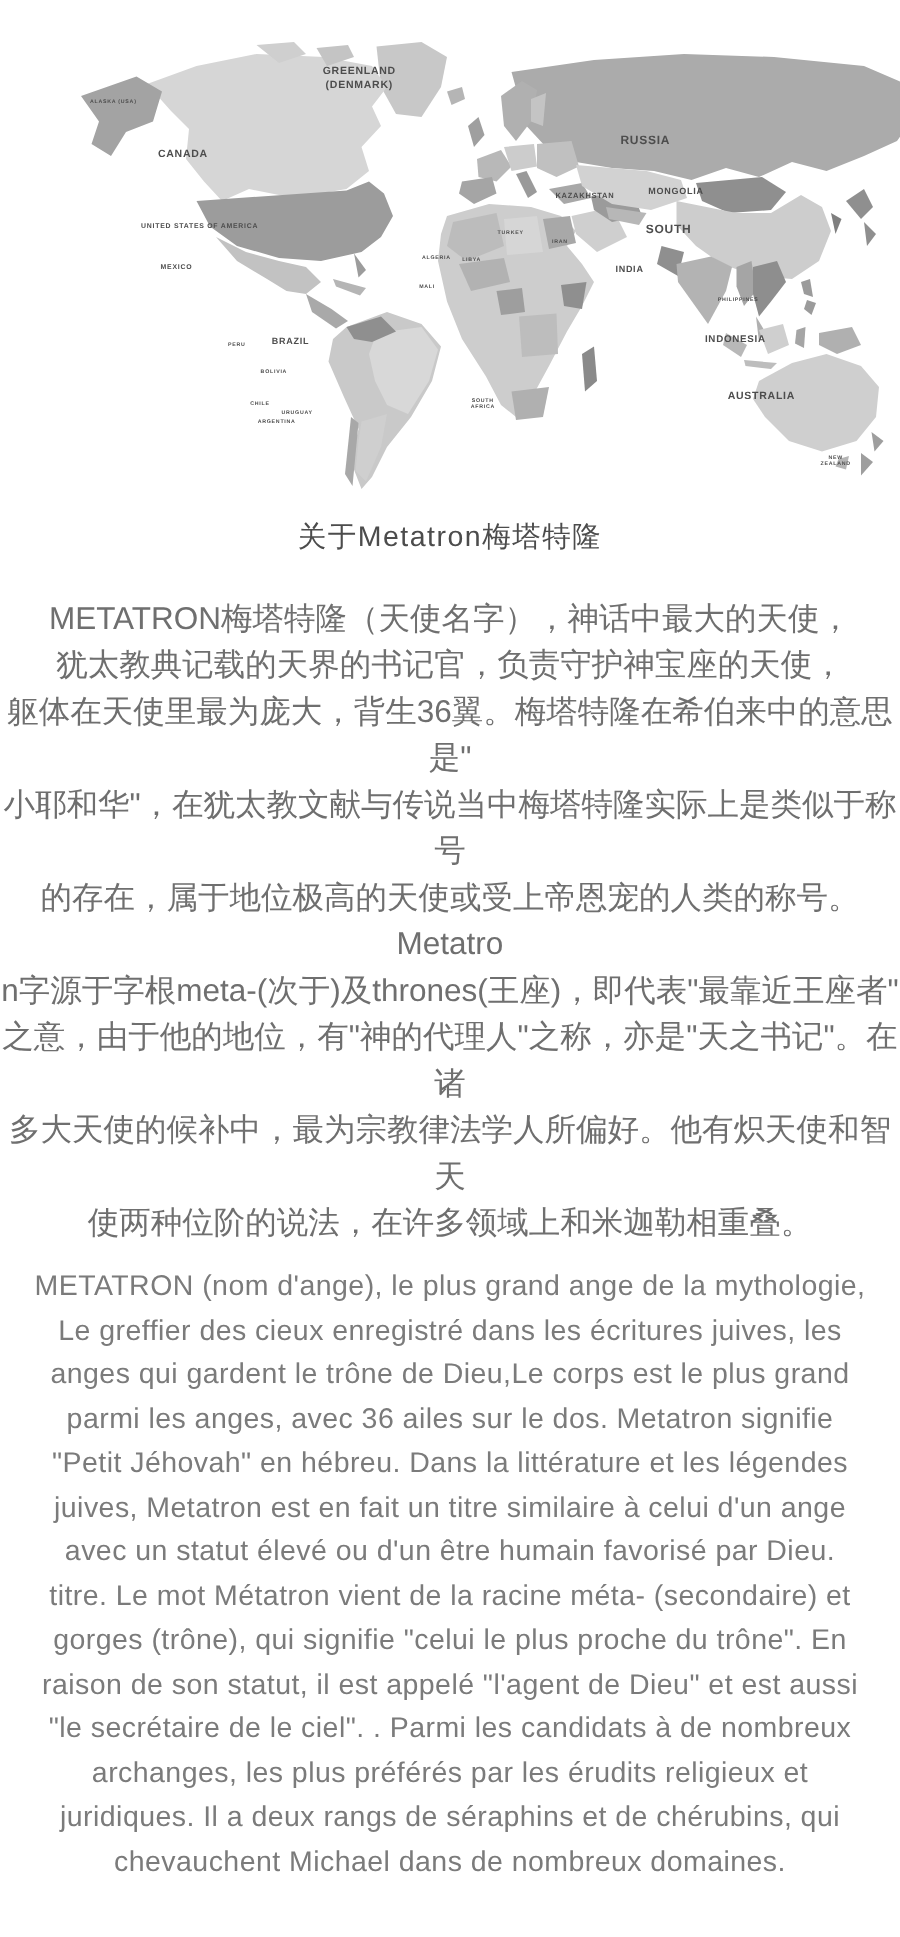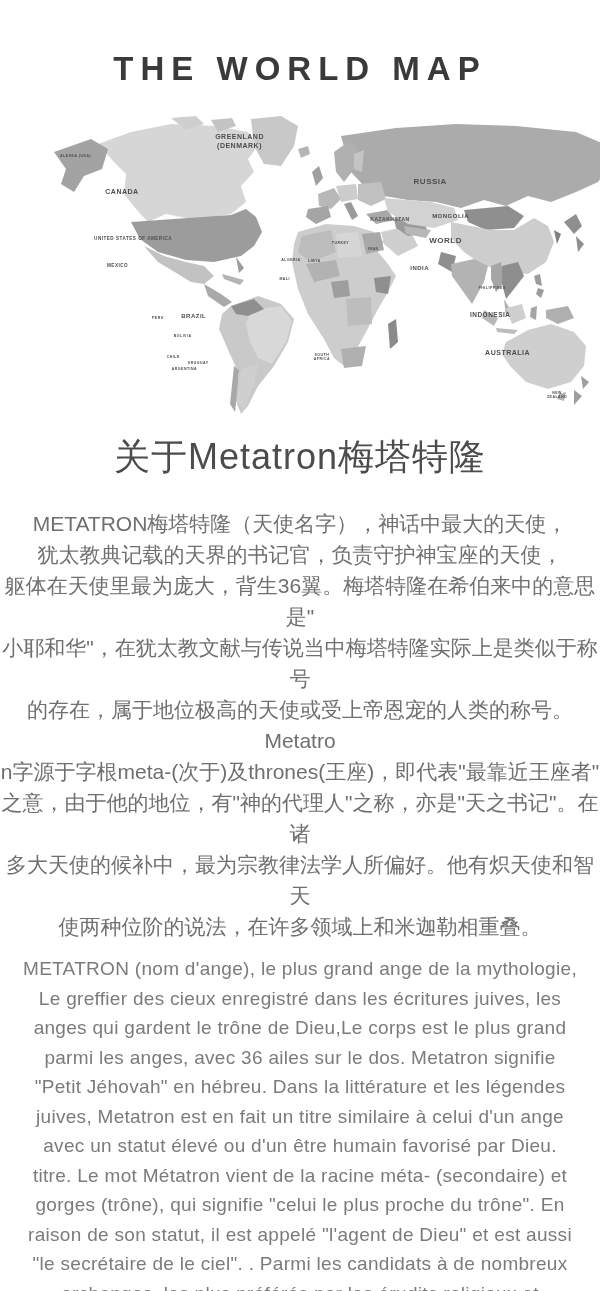--- a/index.html
+++ b/index.html
@@ -12,39 +12,38 @@
     letter-spacing:7px;color:#3a3a3a;
   }
   .map-wrap{position:relative;width:583px;height:305px;margin-top:26px;padding-left:36px;}
   .map-wrap svg{display:block;width:600px;height:305px;}
   .map-label{
     position:absolute;transform:translate(-50%,-50%);
     color:#4d4d4d;font-weight:bold;letter-spacing:.5px;
     white-space:pre-line;text-align:center;line-height:1.2;
   }
   .cn-heading{
-    margin-top:14px;text-align:center;font-size:36px;font-weight:300;
+    margin-top:14px;text-align:center;font-size:19px;font-weight:300;
     color:#4c4c4c;letter-spacing:1px;
   }
   .cn-body{
     margin-top:26px;text-align:center;white-space:pre-line;
     font-size:21px;line-height:31px;color:#6f6f6f;font-weight:300;
   }
   .fr-body{
     margin-top:12px;text-align:center;white-space:pre-line;
     font-size:19px;line-height:29.5px;color:#7b7b7b;font-weight:300;
     letter-spacing:.3px;
   }
 </style>
 </head>
 <body>
 
 <div class="page">
 
-  <div class="main-title">THE WORLD MAP</div>
 
   <div class="map-wrap">
     <svg viewBox="0 0 600 305" preserveAspectRatio="none">
 
       <path fill="#ababab" d="M305,22 L360,14 L420,10 L480,12 L540,18 L568,30 L575,50 L562,68 L540,78 L515,88 L492,82 L470,92 L448,86 L425,94 L400,88 L372,86 L348,82 L328,72 L315,58 Z"></path>
 
       <path fill="#c8c8c8" d="M215,5 L245,2 L262,12 L258,32 L245,52 L228,50 L218,32 Z"></path>
 
       <path fill="#d6d6d6" d="M62,30 L95,18 L135,10 L180,12 L212,18 L222,32 L212,45 L218,58 L205,72 L210,88 L195,100 L160,106 L130,100 L112,108 L100,95 L88,80 L90,60 L78,48 Z"></path>
       <path fill="#cfcfcf" d="M135,4 L160,2 L168,10 L150,16 Z"></path>
@@ -123,21 +122,21 @@
       <path fill="#9e9e9e" d="M538,276 L546,282 L538,291 Z"></path>
     </svg>
   <div class="map-label" style="left: 38.7%; top: 9%; font-size: 7px;">GREENLAND
 (DENMARK)</div>
       <div class="map-label" style="left: 19.7%; top: 25.6%; font-size: 7px;">CANADA</div>
       <div class="map-label" style="left: 21.5%; top: 41%; font-size: 4.6px;">UNITED STATES OF AMERICA</div>
       <div class="map-label" style="left: 19%; top: 49.8%; font-size: 4.6px;">MEXICO</div>
       <div class="map-label" style="left: 69.5%; top: 22.3%; font-size: 8px;">RUSSIA</div>
       <div class="map-label" style="left: 63%; top: 34.4%; font-size: 5px;">KAZAKHSTAN</div>
       <div class="map-label" style="left: 72.8%; top: 33.8%; font-size: 6px;">MONGOLIA</div>
-      <div class="map-label" style="left: 72%; top: 41.6%; font-size: 8px;">WORLD</div>
+      <div class="map-label" style="left: 72%; top: 41.6%; font-size: 8px;">SOUTH</div>
       <div class="map-label" style="left: 67.8%; top: 50.8%; font-size: 6px;">INDIA</div>
       <div class="map-label" style="left: 31.3%; top: 66.6%; font-size: 6px;">BRAZIL</div>
       <div class="map-label" style="left: 79.2%; top: 65.9%; font-size: 6.5px;">INDONESIA</div>
       <div class="map-label" style="left: 82%; top: 78.4%; font-size: 7px;">AUSTRALIA</div>
       <div class="map-label" style="left: 12.2%; top: 13.8%; font-size: 3.5px;">ALASKA (USA)</div>
       <div class="map-label" style="left: 47%; top: 47.9%; font-size: 3.5px;">ALGERIA</div>
       <div class="map-label" style="left: 50.8%; top: 48.2%; font-size: 3.5px;">LIBYA</div>
       <div class="map-label" style="left: 46%; top: 54.1%; font-size: 3.5px;">MALI</div>
       <div class="map-label" style="left: 55%; top: 42.3%; font-size: 3.5px;">TURKEY</div>
       <div class="map-label" style="left: 60.3%; top: 44.3%; font-size: 3.5px;">IRAN</div>

